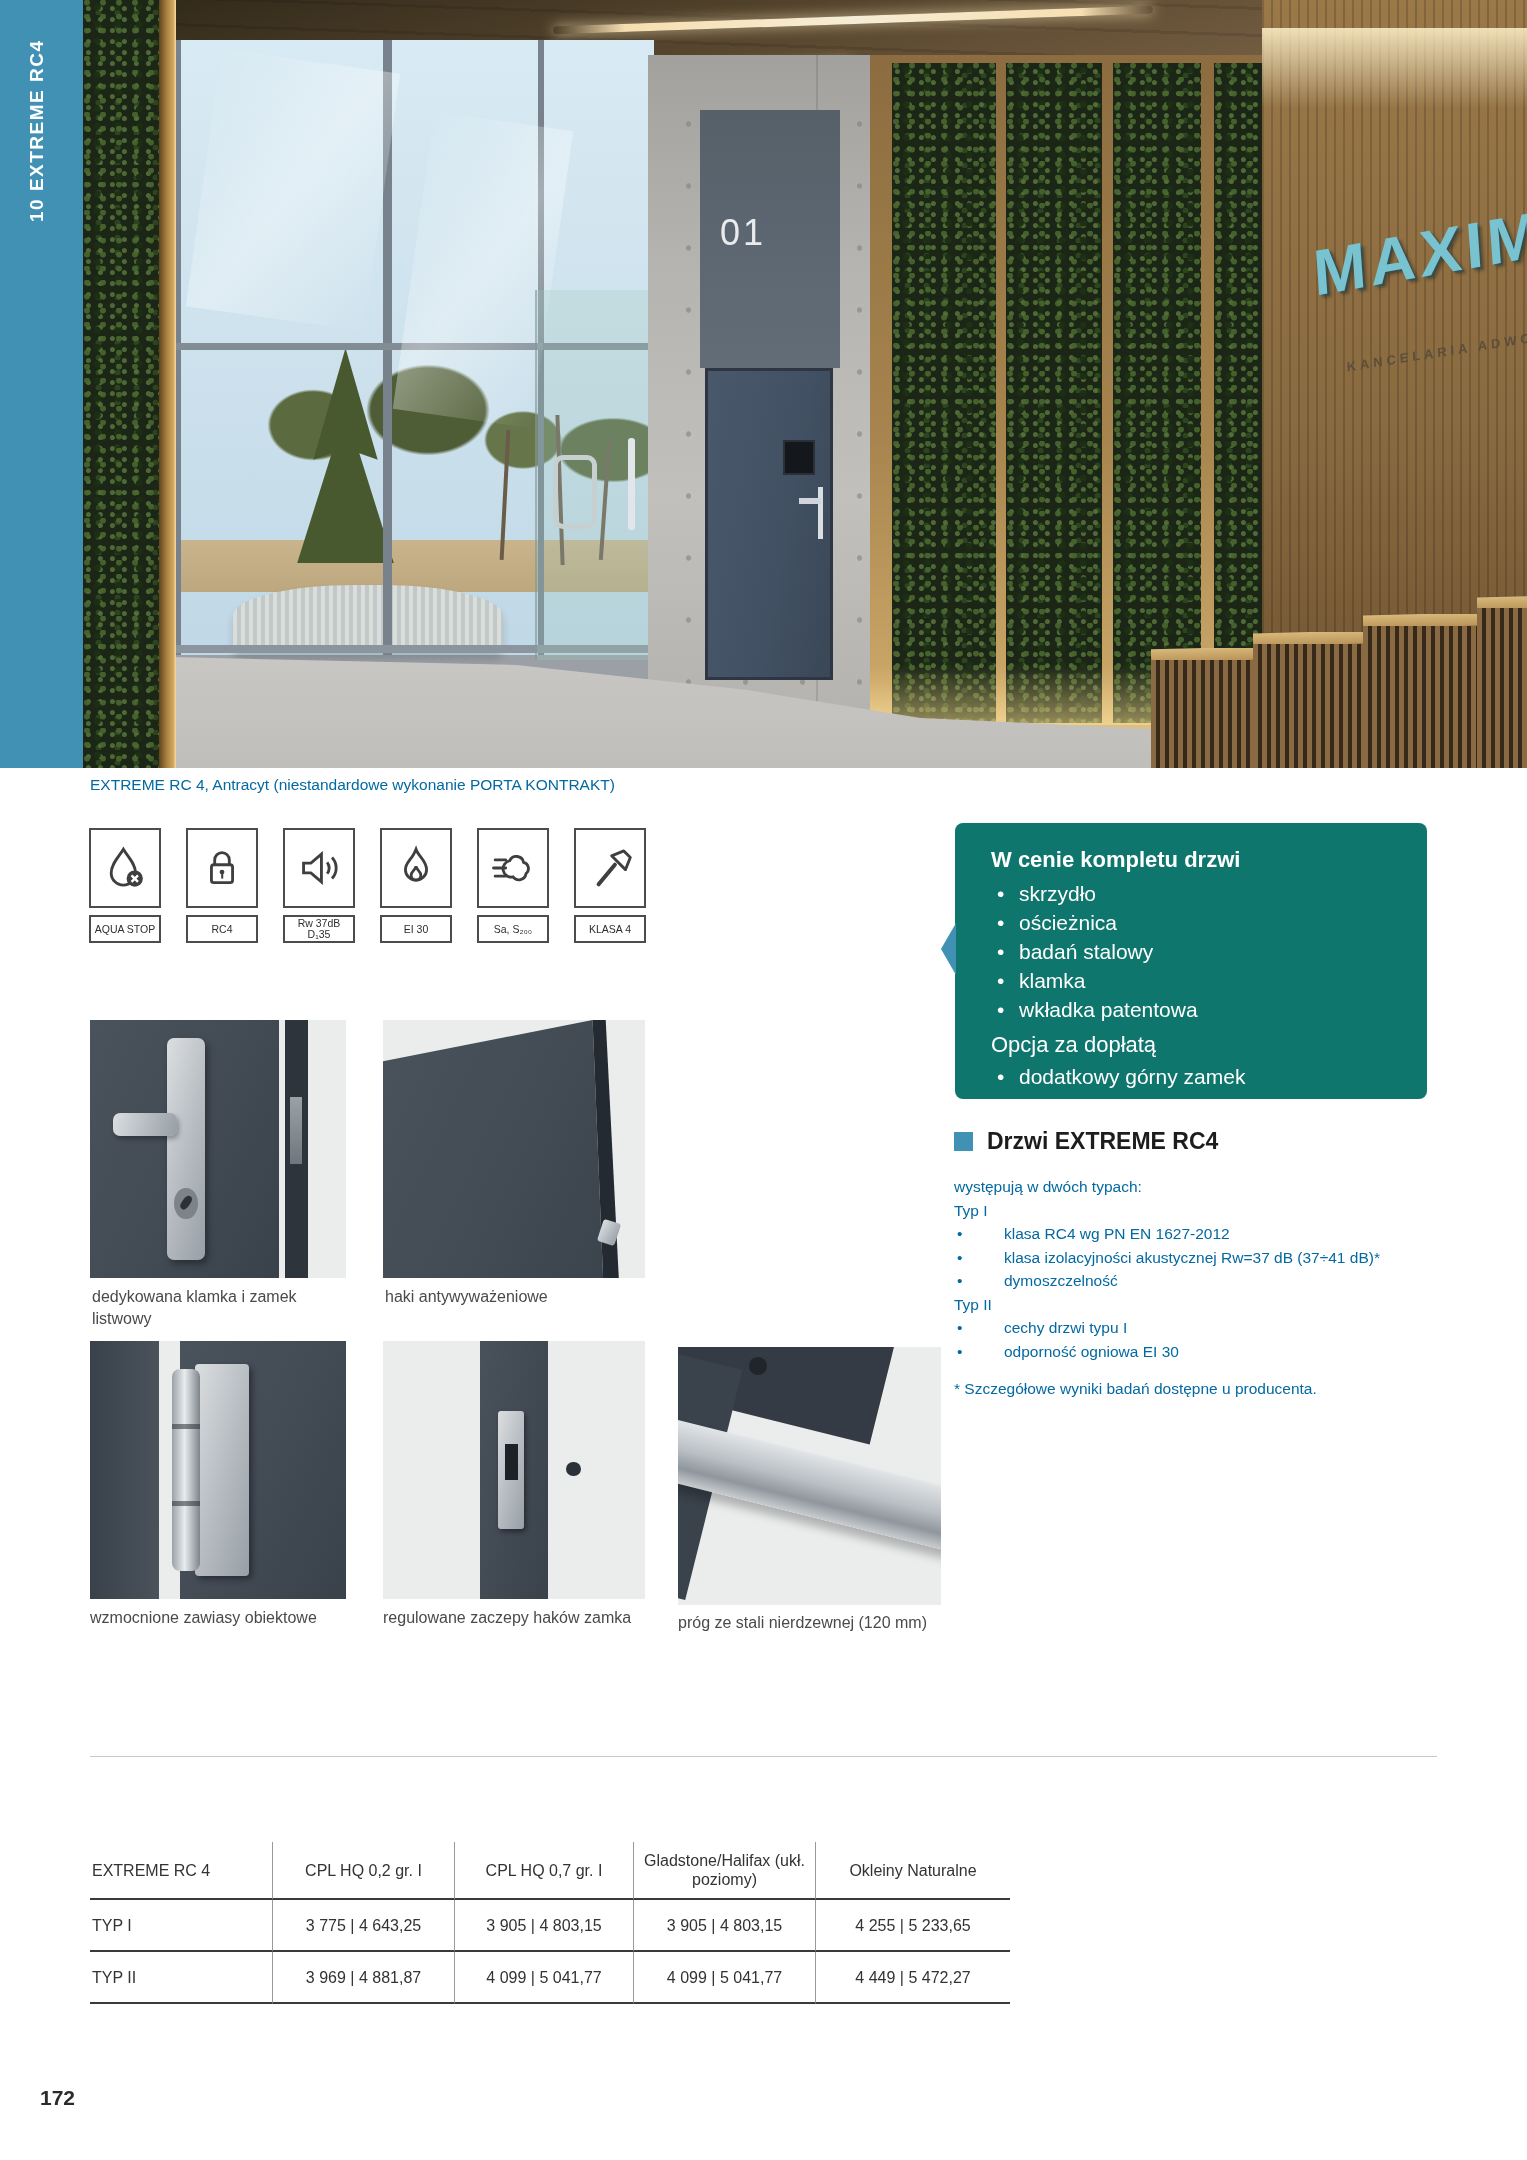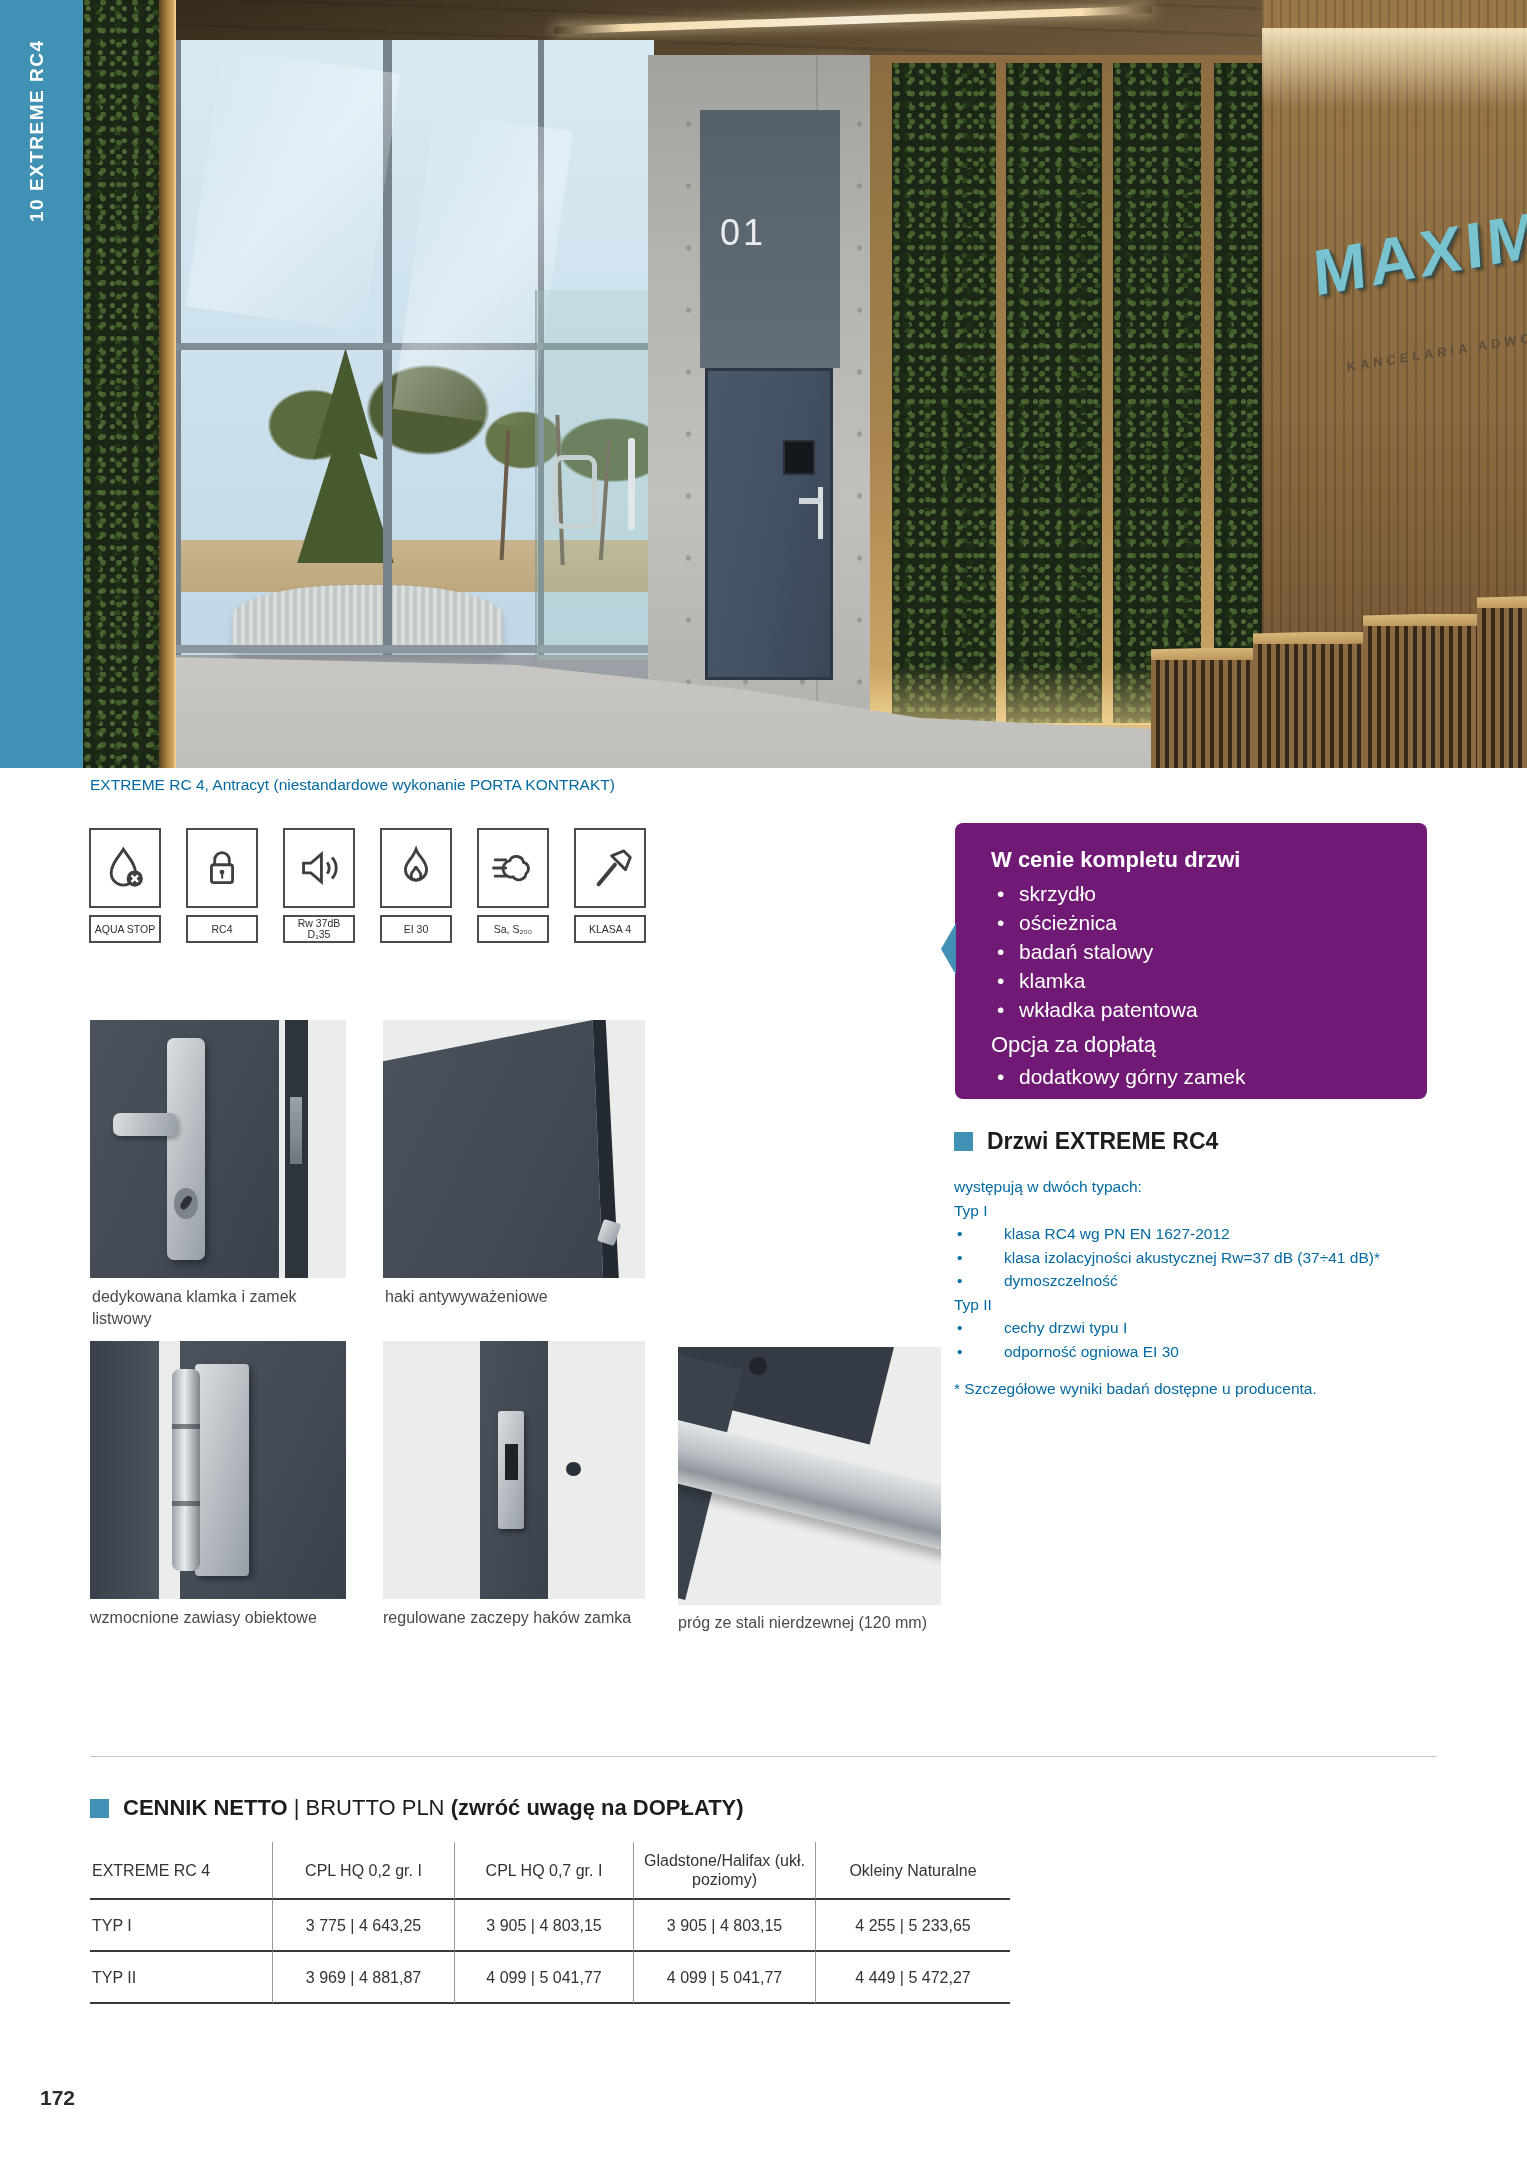--- a/index.html
+++ b/index.html
@@ -130,21 +130,21 @@
   
   .badge{width:75px;}
   .badge-icon{box-sizing:border-box;width:72px;height:80px;border:2px solid #4c4c4c;
     display:flex;align-items:center;justify-content:center;background:#fff;}
   .badge-label{box-sizing:border-box;margin-top:7px;width:72px;height:28px;border:2px solid #4c4c4c;
     display:flex;flex-direction:column;align-items:center;justify-content:center;
     font-size:10.5px;line-height:11px;color:#2e2e2e;text-align:center;background:#fff;}
 
   
   .callout{left:955px;top:823px;width:472px;height:276px;box-sizing:border-box;
-    background:#701a75;border-radius:8px;color:#fff;padding:24px 30px 0 36px;}
+    background:#0f766e;border-radius:8px;color:#fff;padding:24px 30px 0 36px;}
   .callout-tail{left:-14px;top:100px;width:0;height:0;border-top:26px solid transparent;
     border-bottom:26px solid transparent;border-right:15px solid #4191b5;position:absolute;}
   .co-title{font-size:22px;font-weight:bold;margin-bottom:6px;}
   .co-item{font-size:21px;line-height:29px;padding-left:28px;position:relative;}
   .co-item::before{content:"\2022";position:absolute;left:6px;}
   .co-sub{font-size:22px;font-weight:normal;margin-top:8px;margin-bottom:4px;}
 
   
   .sect-head{display:flex;align-items:center;gap:14px;}
   .teal-sq{width:19px;height:19px;background:#4191b5;}
@@ -441,26 +441,20 @@
     <div class="abs p5-top"></div>
     <div class="abs p5-left"></div>
     <div class="abs p5-sill"></div>
     <div class="abs p5-dot"></div>
   </div>
   <div class="abs pcap" style="left:90px;top:1607px;width:270px;">wzmocnione zawiasy obiektowe</div>
   <div class="abs pcap" style="left:383px;top:1607px;width:280px;">regulowane zaczepy haków zamka</div>
   <div class="abs pcap" style="left:678px;top:1612px;width:290px;">próg ze stali nierdzewnej (120 mm)</div>
 
   <div class="abs rule"></div>
-  <div class="abs price-head">
-    <div class="teal-sq"></div>
-    <div>
-      <span class="ph-bold">CENNIK NETTO</span><span> | BRUTTO PLN </span><span class="ph-bold">(zwróć uwagę na DOPŁATY)</span>
-    </div>
-  </div>
 
   <div class="abs price-table">
     <div class="pt-cell rowh">EXTREME RC 4</div>
     <div class="pt-cell">CPL HQ 0,2 gr. I</div>
     <div class="pt-cell">CPL HQ 0,7 gr. I</div>
     <div class="pt-cell">Gladstone/Halifax (ukł. poziomy)</div>
     <div class="pt-cell lastcol">Okleiny Naturalne</div>
 
     <div class="pt-cell rowh datarow">TYP I</div>
     <div class="pt-cell datarow">3 775 | 4 643,25</div>

